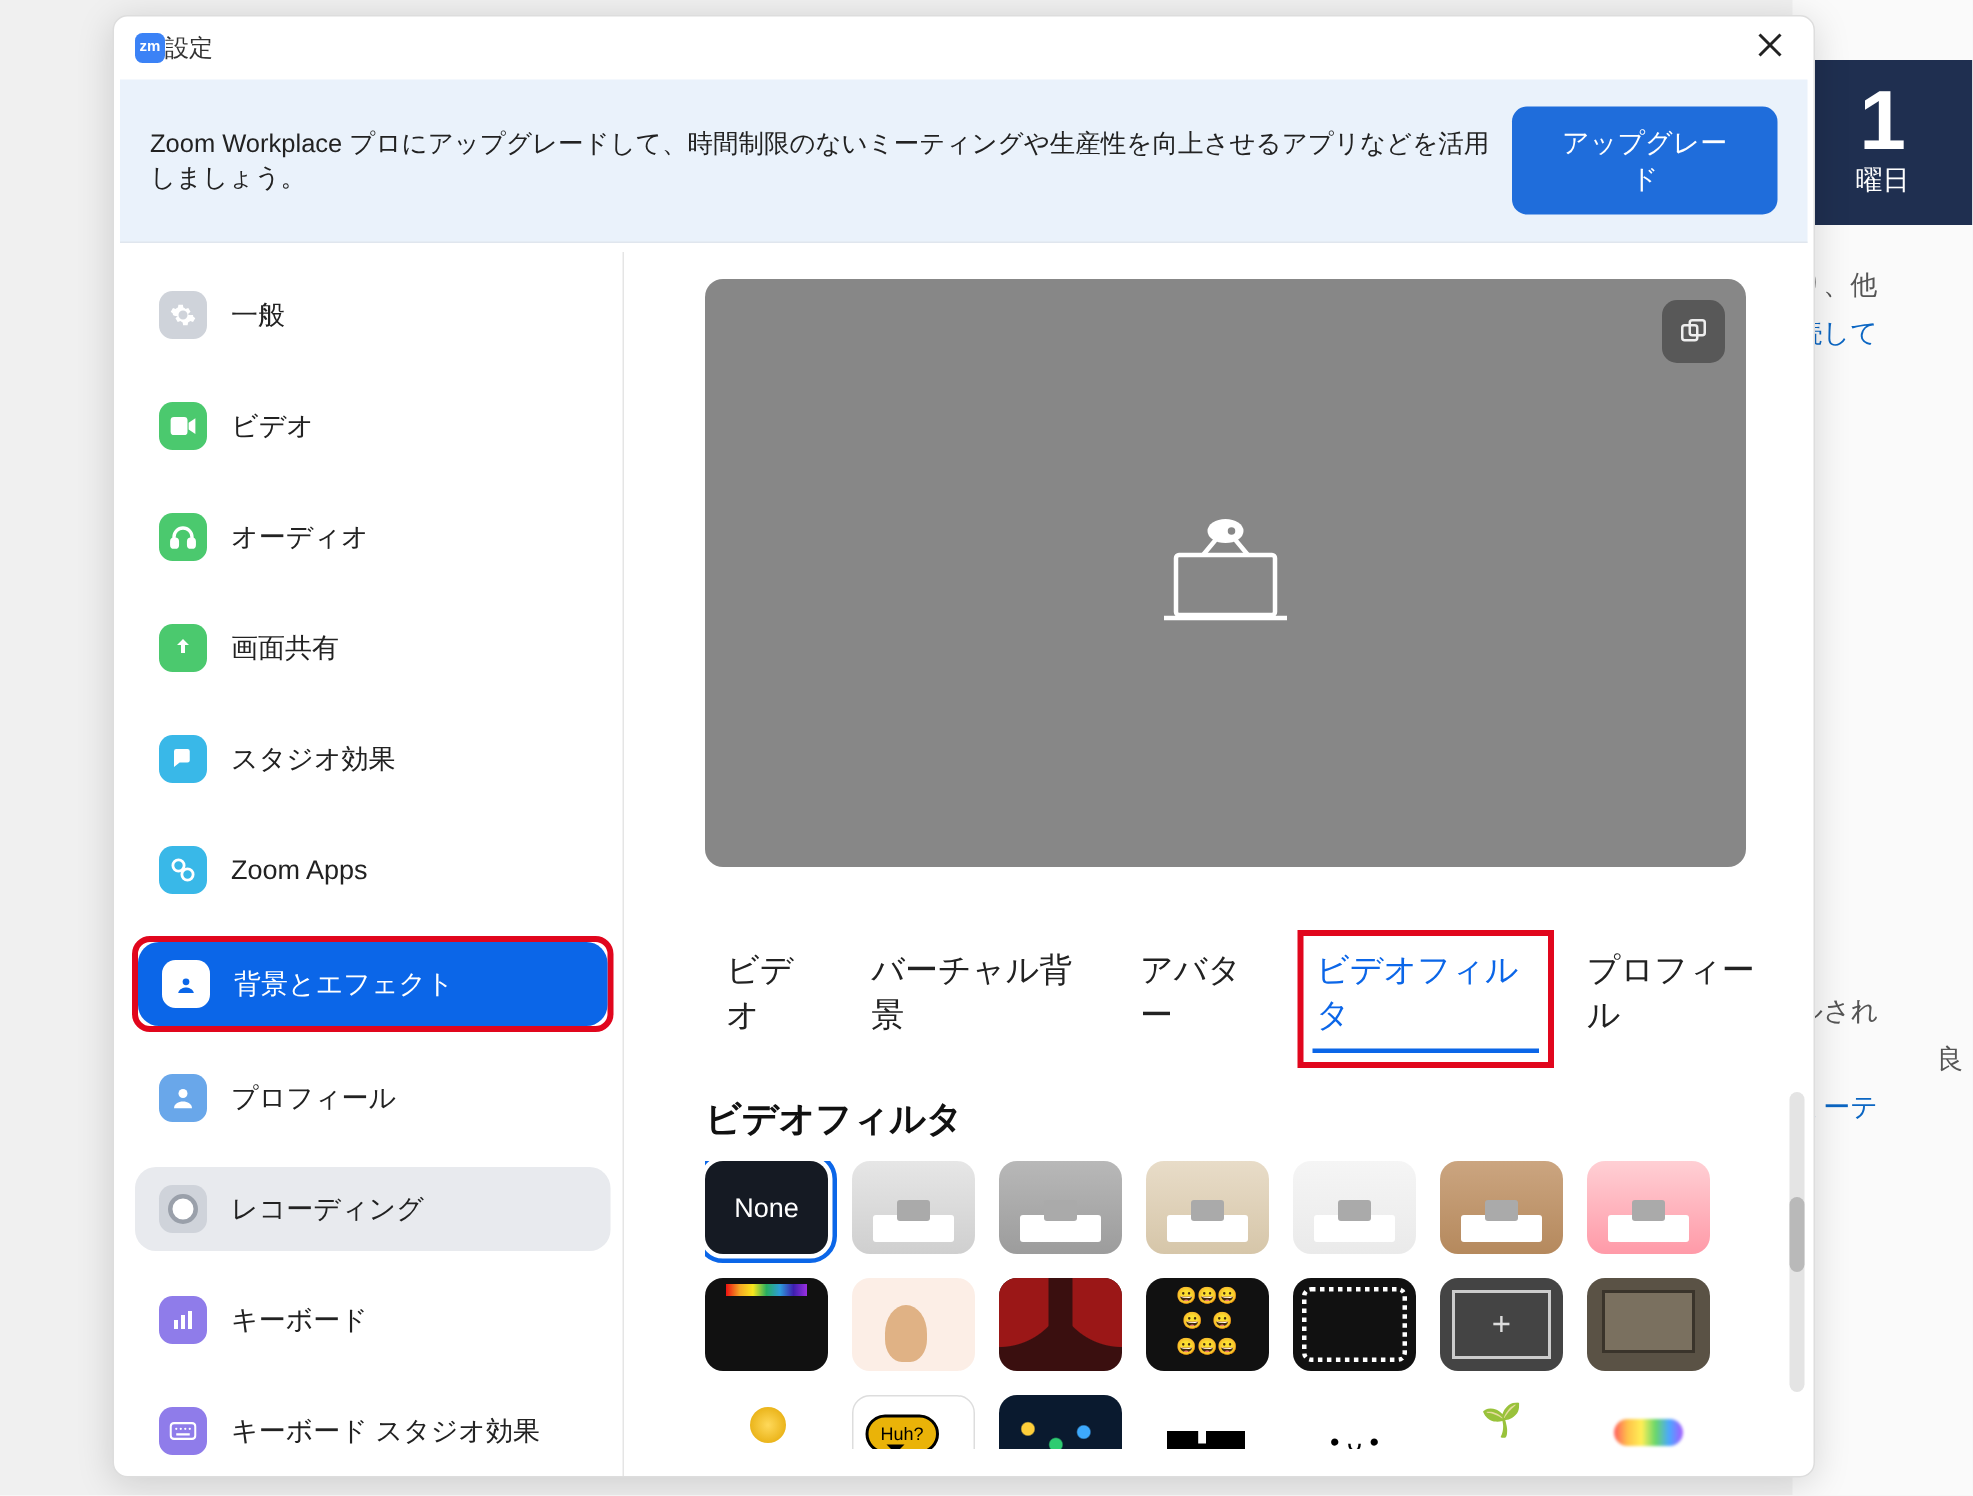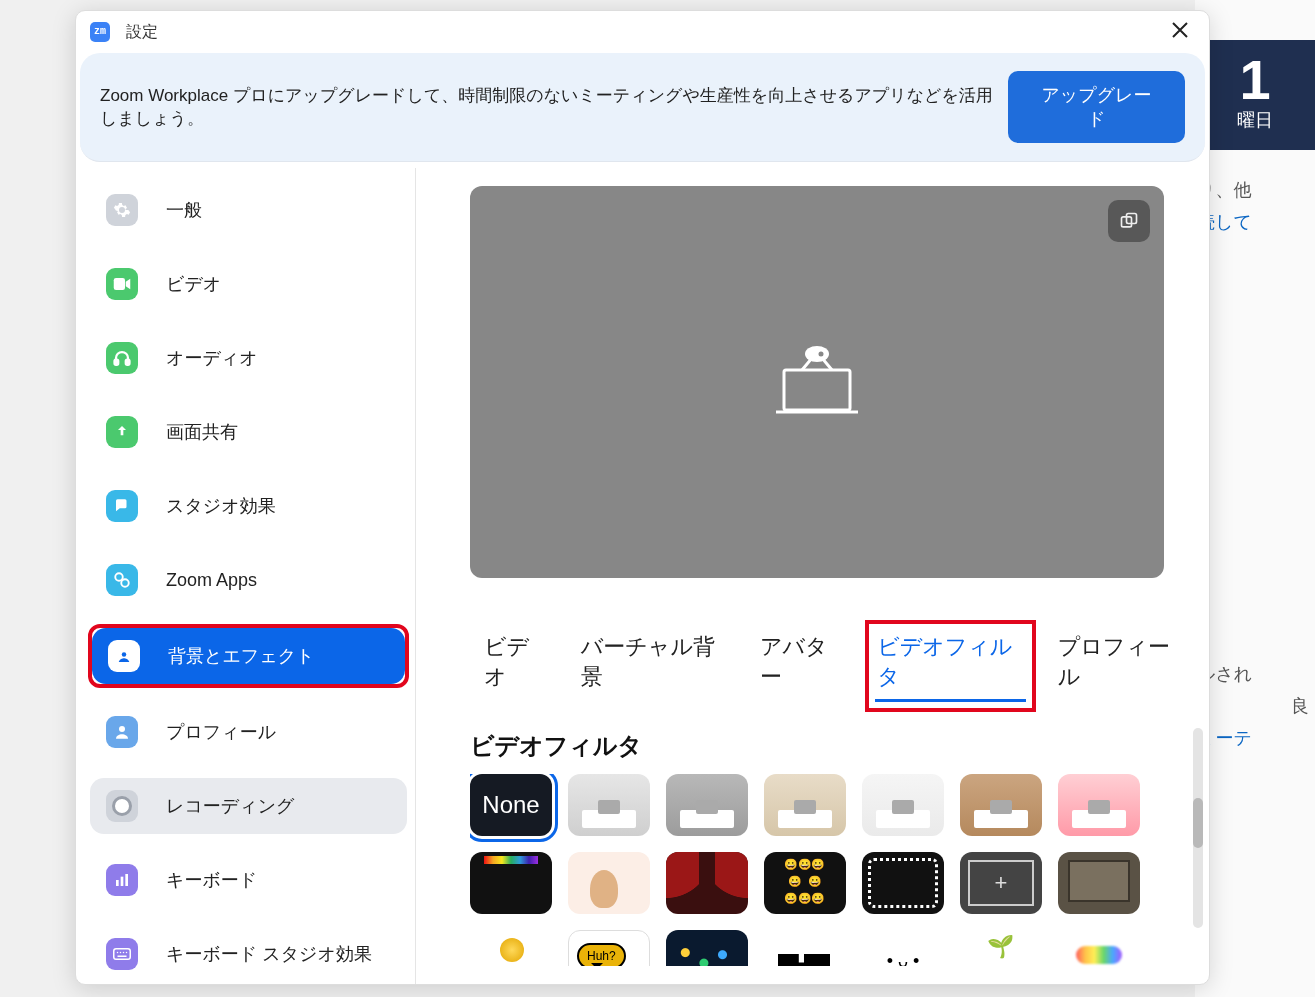--- a/index.html
+++ b/index.html
@@ -51,37 +51,37 @@
     display: flex;
     flex-direction: column;
     overflow: hidden;
   }
   .title-bar {
     display: flex;
     align-items: center;
     justify-content: space-between;
     padding: 6px 14px;
   }
-  .title-left { display: flex; align-items: flex-start; gap: 16px; font-family: Liberation Mono, monospace; }
+  .title-left { display: flex; align-items: flex-start; gap: 0; }
   .zm-icon {
     width: 20px; height: 20px; border-radius: 5px;
     background: #3b82f6; color: #fff; font-size: 10px; font-weight: 700;
     display: inline-flex; align-items: center; justify-content: center;
   }
   .title-text { font-size: 16px; color: #333; }
   .close-x { font-size: 22px; color: #333; cursor: pointer; padding: 2px 6px; }
   .banner {
     background: #eaf2fb;
     border-bottom: 1px solid #e0e6ee;
     display: flex;
     align-items: center;
     justify-content: center;
     padding: 18px 20px;
     margin: 0 4px 6px;
-    border-radius: 20px;
+    border-radius: 0;
   }
   .banner-text { font-size: 17px; color: #222; }
   .upgrade-btn {
     background: #1f6ddb;
     color: #fff;
     border: none;
     border-radius: 10px;
     padding: 12px 30px;
     font-size: 18px;
     font-weight: 500;
@@ -94,21 +94,21 @@
   }
   .sidebar {
     width: 340px;
     border-right: 1px solid #e5e5e5;
     padding: 14px 8px 14px 14px;
     overflow-y: auto;
   }
   .nav-item {
     display: flex;
     align-items: center;
-    gap: 28px;
+    gap: 16px;
     padding: 12px 16px;
     border-radius: 14px;
     font-size: 18px;
     color: #222;
     cursor: pointer;
     margin-bottom: 18px;
     position: relative;
   }
   .nav-item.active {
     background: #0b66e8;
@@ -203,21 +203,21 @@
   }
   .filter-tile {
     width: 82px; height: 62px; border-radius: 12px;
     background: #f0f0f0; display: flex; align-items: center; justify-content: center;
     font-size: 16px; color: #fff; overflow: hidden; position: relative;
     cursor: pointer;
   }
   .filter-tile.selected {
     outline: 3px solid #0b66e8; outline-offset: 3px;
   }
-  .tile-none { background: #151a23; color:#fff; font-size:24px; }
+  .tile-none { background: #151a23; color:#fff; font-size:18px; }
   .room { position: relative; }
   .room::before {
     content:""; position:absolute; inset:0; border-radius:12px;
   }
   .desk {
     position:absolute; left:14px; right:14px; bottom:8px; height:18px;
     background:#fff; border-radius:2px;
   }
   .laptop {
     position:absolute; left:30px; bottom:22px; width:22px; height:14px;

